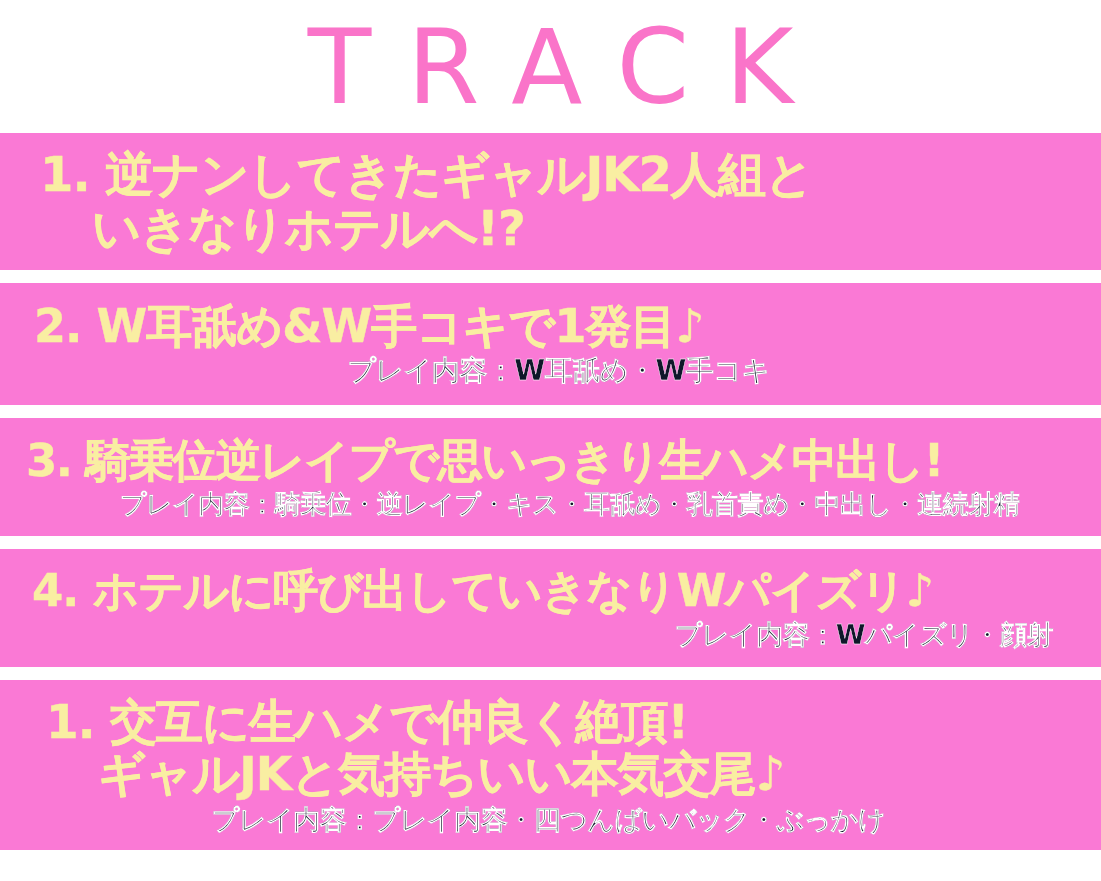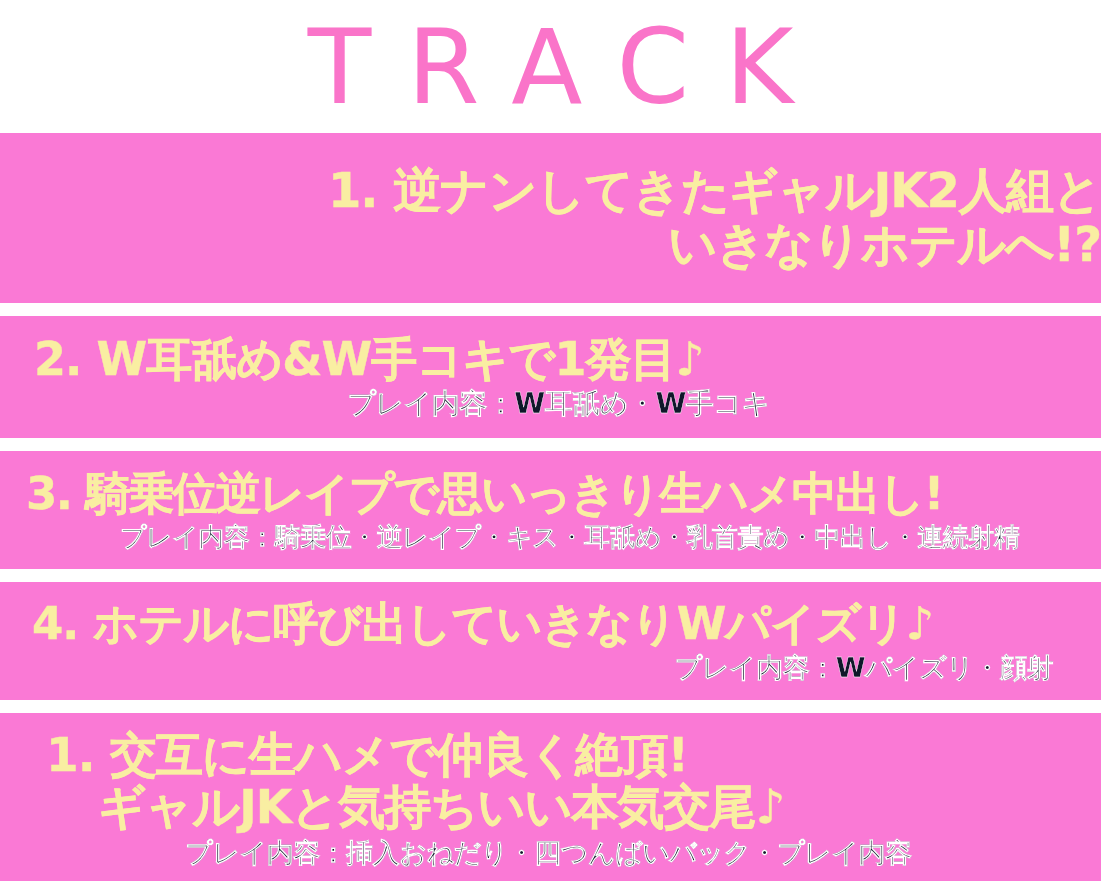--- a/index.html
+++ b/index.html
@@ -81,21 +81,21 @@
   .band-sub {
     color: #0f172a;
     font-weight: 700;
     white-space: nowrap;
     line-height: 1.1;
     letter-spacing: -0.5px;
     -webkit-text-stroke: 0.4px #ffffff;
   }
 
   
-  .band-1 { height: 170px; padding-left: 40px; text-align: right; }
+  .band-1 { height: 137px; padding-left: 40px; }
   .band-1 .band-main { font-size: 48px; letter-spacing: -1px; }
   .band-1 .line.l2 { padding-left: 52px; }
 
   .band-2 { height: 122px; padding-left: 34px; }
   .band-2 .band-main { font-size: 46px; letter-spacing: -1px; }
   .band-2 .band-sub { font-size: 28px; text-align: center; padding-right: 18px; margin-top: 4px; }
 
   .band-3 { height: 118px; padding-left: 26px; padding-right: 14px; }
   .band-3 .band-main { font-size: 45px; letter-spacing: -1.5px; }
   .band-3 .band-sub { font-size: 26px; text-align: left; padding-left: 94px; margin-top: 4px; }
@@ -146,17 +146,17 @@
         <span class="line l1">4. ホテルに呼び出していきなりWパイズリ♪</span>
       </div>
       <div class="band-sub">プレイ内容：Wパイズリ・顔射</div>
     </div>
 
     <div class="band band-5">
       <div class="band-main">
         <span class="line l1">1. 交互に生ハメで仲良く絶頂!</span>
         <span class="line l2">ギャルJKと気持ちいい本気交尾♪</span>
       </div>
-      <div class="band-sub">プレイ内容：挿入おねだり・四つんばいバック・プレイ内容</div>
+      <div class="band-sub">プレイ内容：プレイ内容・四つんばいバック・ぶっかけ</div>
     </div>
 
   </div>
 </div>
 
 </body></html>

